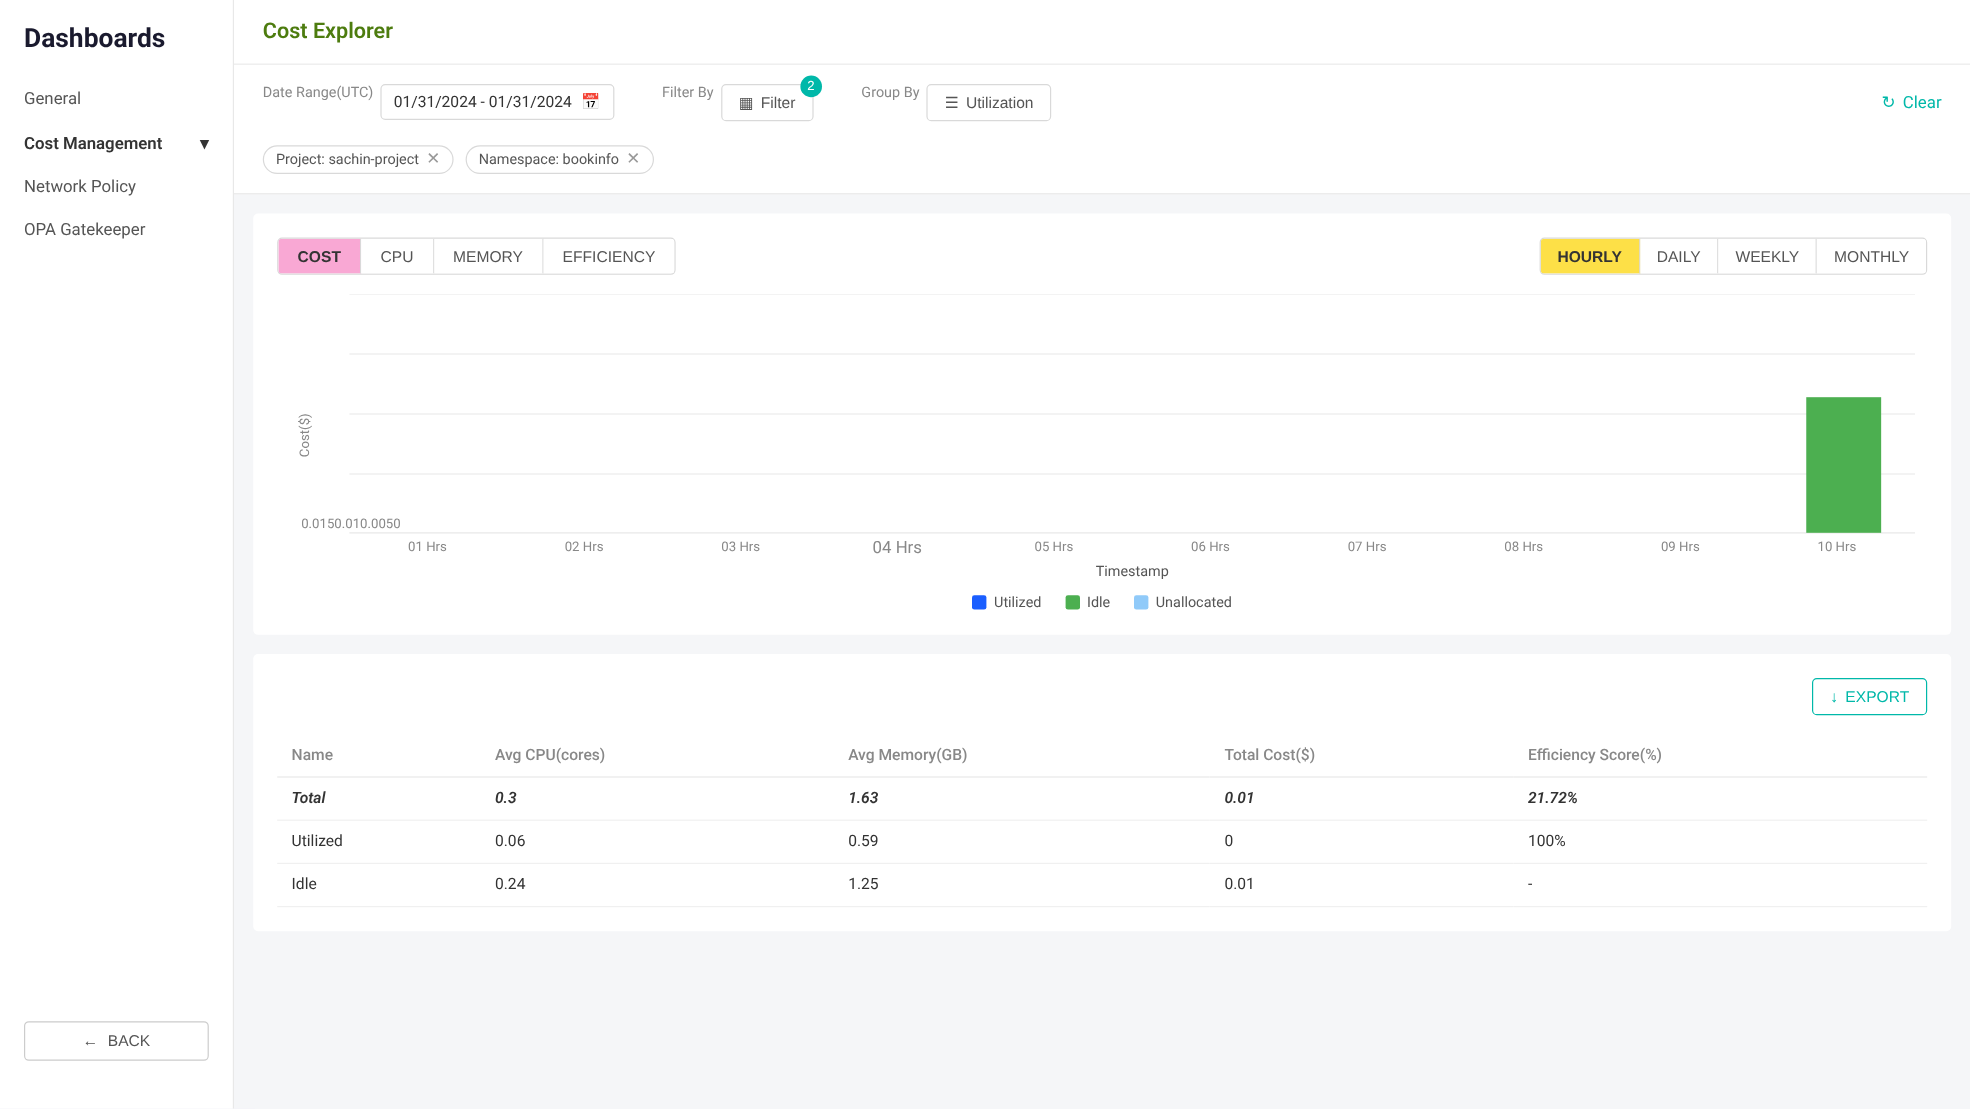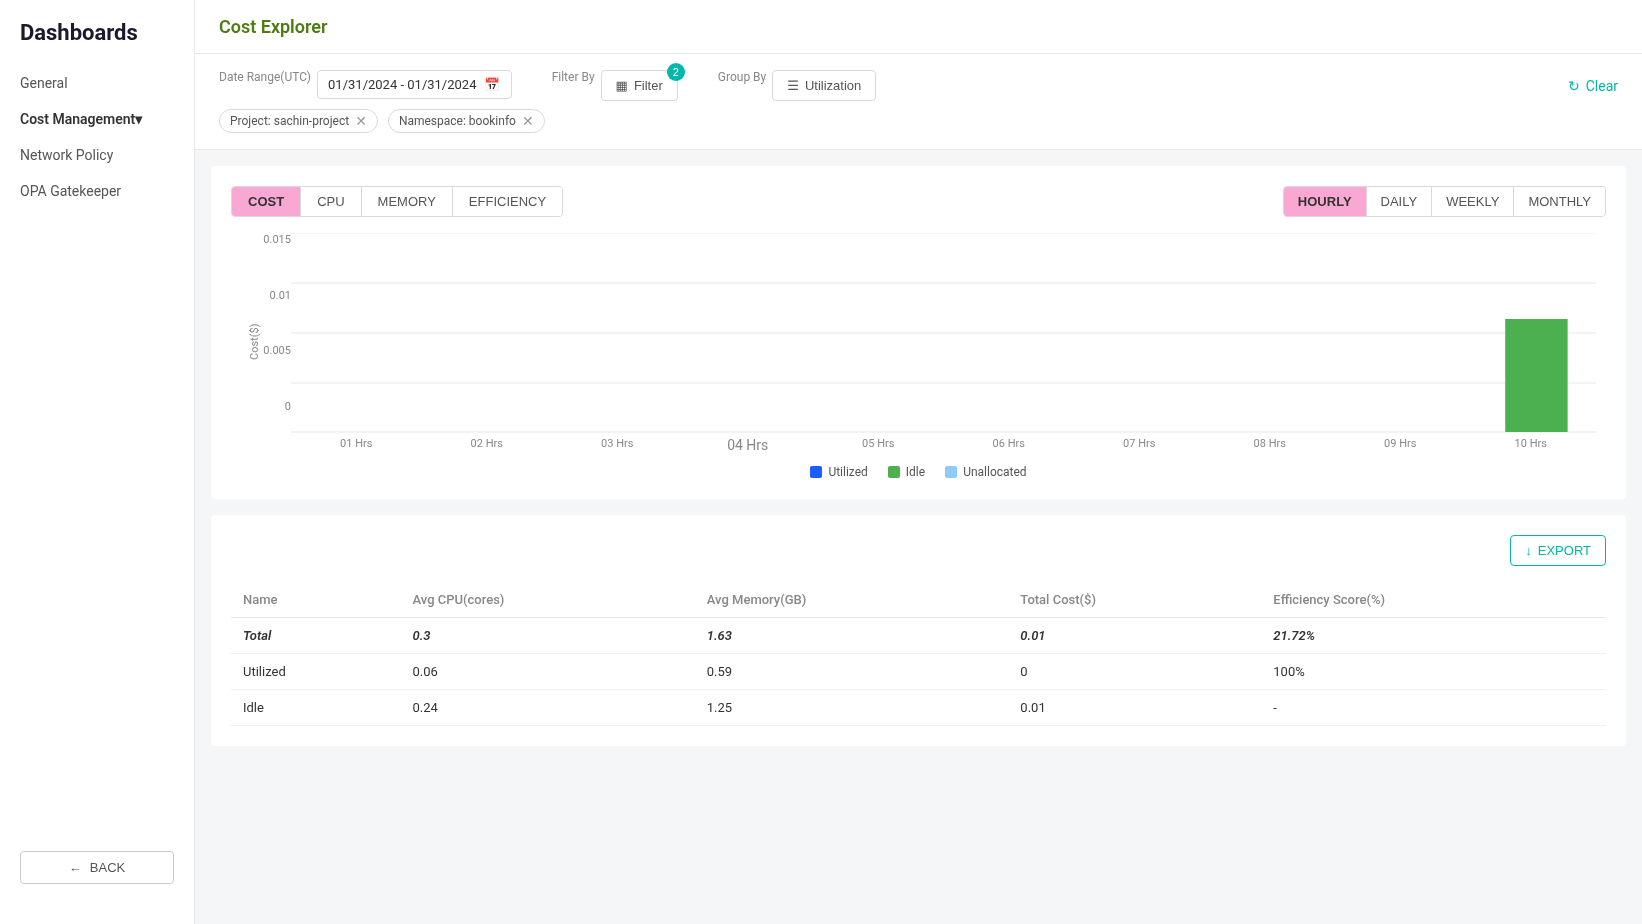--- a/index.html
+++ b/index.html
@@ -27,20 +27,21 @@
       color: #555;
       cursor: pointer;
     }
     .sidebar-item-with-arrow {
       padding: 10px 20px;
       font-size: 14px;
       color: #333;
       font-weight: 600;
       cursor: pointer;
       display: flex;
+      justify-content: space-between;
       align-items: center;
     }
     .sidebar-bottom {
       margin-top: auto;
       padding: 20px;
     }
     .back-button {
       display: flex;
       align-items: center;
       gap: 8px;
@@ -150,21 +151,21 @@
       display: flex;
       align-items: center;
       gap: 6px;
       font-size: 14px;
       color: #00b8a9;
       cursor: pointer;
       margin-left: auto;
       align-self: center;
     }
     .selected-filters {
-      margin-top: 8px;
+      margin-top: 20px;
       display: flex;
       gap: 10px;
       flex-wrap: wrap;
     }
     .filter-chip {
       display: flex;
       align-items: center;
       gap: 6px;
       border: 1px solid #d9d9d9;
       border-radius: 20px;
@@ -219,21 +220,21 @@
     .time-tab {
       padding: 7px 14px;
       font-size: 13px;
       color: #555;
       cursor: pointer;
       background: #fff;
       border: none;
       border-right: 1px solid #d9d9d9;
     }
     .time-tab:last-child { border-right: none; }
-    .time-tab.active { background: #f9a8d4; font-weight: 600; color: #333; }
+    .time-tab.active { background: #fde047; font-weight: 600; color: #333; }
     .chart-legend {
       display: flex;
       justify-content: center;
       gap: 20px;
       margin-top: 12px;
     }
     .legend-item {
       display: flex;
       align-items: center;
       gap: 6px;
@@ -379,21 +380,21 @@
         <button class="time-tab">DAILY</button>
         <button class="time-tab">WEEKLY</button>
         <button class="time-tab">MONTHLY</button>
       </div>
     </div>
 
     <div style="position: relative; padding-left: 60px; padding-right: 10px;">
 
       <div style="position: absolute; left: 5px; top: 50%; transform: translateY(-60%) rotate(-90deg); font-size: 11px; color: #888; white-space: nowrap;">Cost($)</div>
 
-      <div style="position: absolute; left: 20px; top: 0; bottom: 40px; display: flex; flex-direction: column; justify-content: space-between; align-items: flex-end; width: 40px;">
+      <div style="position: absolute; left: 20px; top: 0; bottom: 40px; display: flex; justify-content: space-between; align-items: flex-end; width: 40px;">
         <span style="font-size: 11px; color: #888;">0.015</span>
         <span style="font-size: 11px; color: #888;">0.01</span>
         <span style="font-size: 11px; color: #888;">0.005</span>
         <span style="font-size: 11px; color: #888;">0</span>
       </div>
 
       <svg width="100%" height="200" viewBox="0 0 1150 200" preserveAspectRatio="none" style="display: block;">
 
         <line x1="0" y1="0" x2="1150" y2="0" stroke="#e8e8e8" stroke-width="1"></line>
         <line x1="0" y1="50" x2="1150" y2="50" stroke="#e8e8e8" stroke-width="1"></line>
@@ -409,20 +410,21 @@
         <span style="font-size: 11px; color: #888; flex: 1; text-align: center;">02 Hrs</span>
         <span style="font-size: 11px; color: #888; flex: 1; text-align: center;">03 Hrs</span>
         <span style="font-size: 14px; color: #888; flex: 1; text-align: center;">04 Hrs</span>
         <span style="font-size: 11px; color: #888; flex: 1; text-align: center;">05 Hrs</span>
         <span style="font-size: 11px; color: #888; flex: 1; text-align: center;">06 Hrs</span>
         <span style="font-size: 11px; color: #888; flex: 1; text-align: center;">07 Hrs</span>
         <span style="font-size: 11px; color: #888; flex: 1; text-align: center;">08 Hrs</span>
         <span style="font-size: 11px; color: #888; flex: 1; text-align: center;">09 Hrs</span>
         <span style="font-size: 11px; color: #888; flex: 1; text-align: center;">10 Hrs</span>
       </div>
+      <div style="text-align: center; font-size: 12px; color: #555; margin-top: 4px;">Timestamp</div>
     </div>
 
     <div class="chart-legend">
       <div class="legend-item">
         <div class="legend-dot" style="background: #1a5eff;"></div>
         <span>Utilized</span>
       </div>
       <div class="legend-item">
         <div class="legend-dot" style="background: #4caf50;"></div>
         <span>Idle</span>

